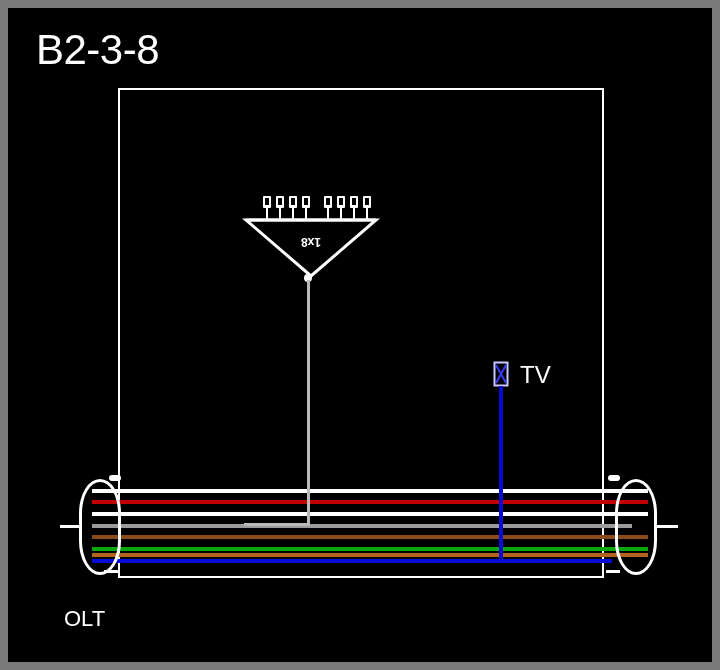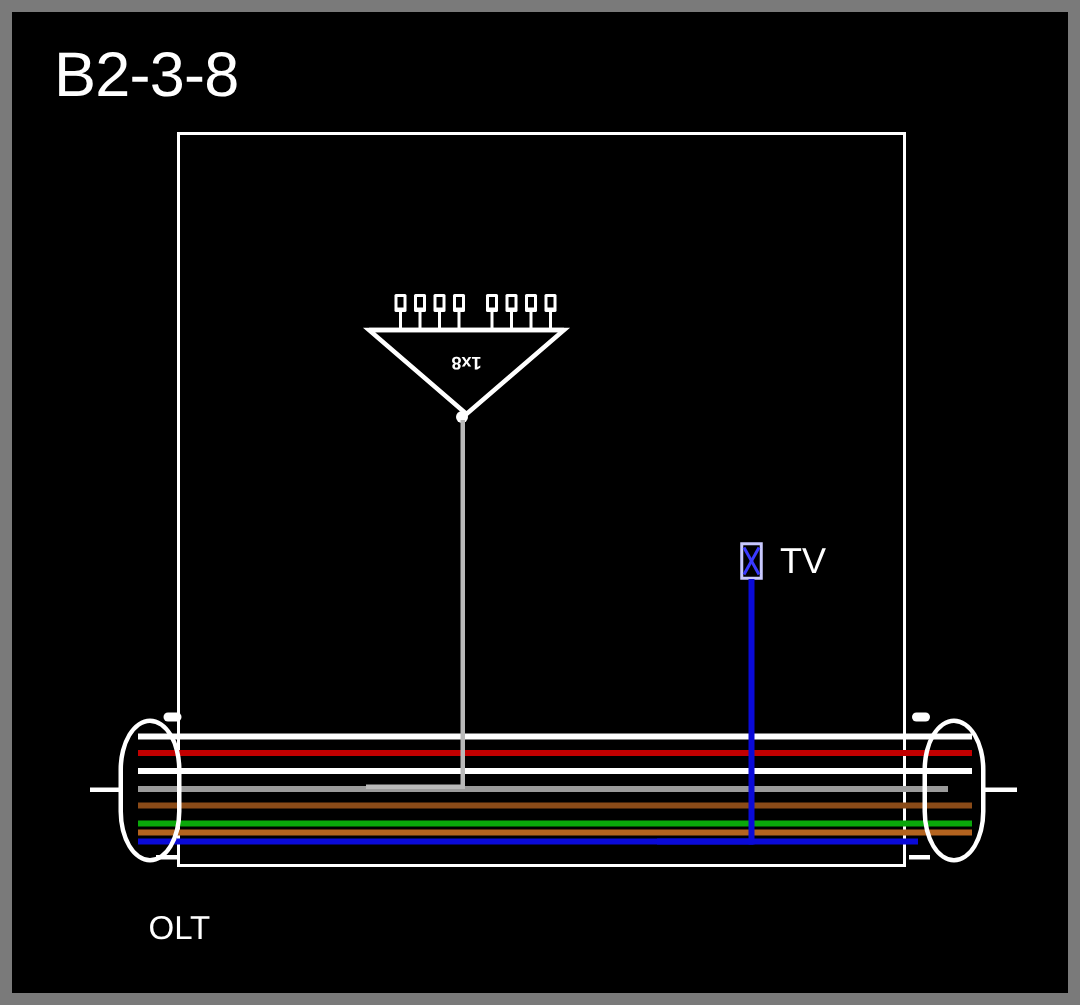--- a/index.html
+++ b/index.html
@@ -166,21 +166,20 @@
   #mark-right-bottom { left: 598px; top: 562px; }
 
   
   #olt-label {
     left: 56px;
     top: 598px;
     color: #ffffff;
     font-size: 22px;
     line-height: 26px;
     white-space: nowrap;
-    margin-left: 35px;
   }
 </style>
 </head>
 <body>
 
 <div id="app">
   <div id="canvas">
 
     <div class="abs" id="title">B2-3-8</div>
 

